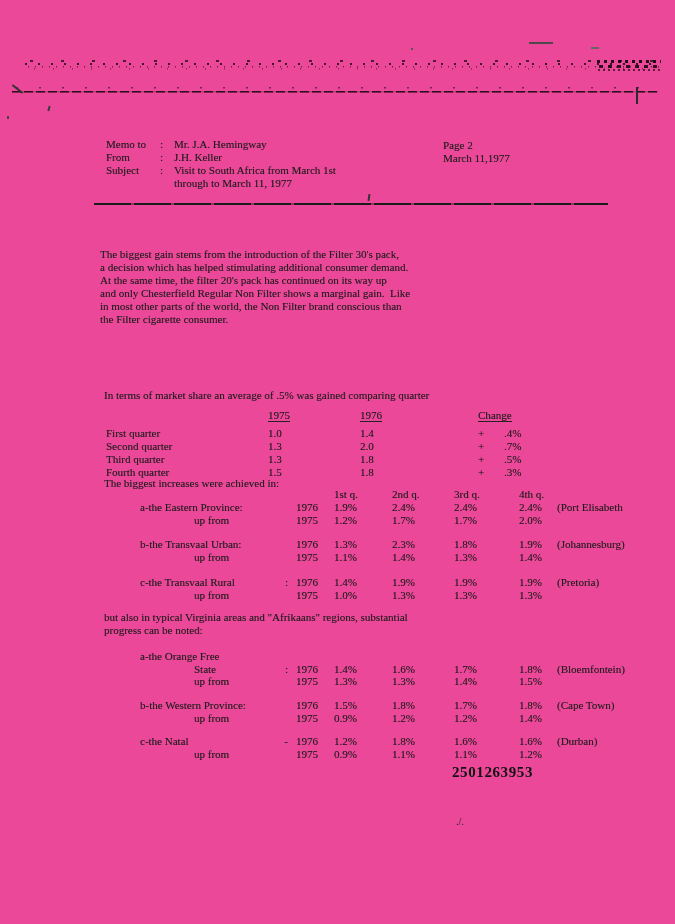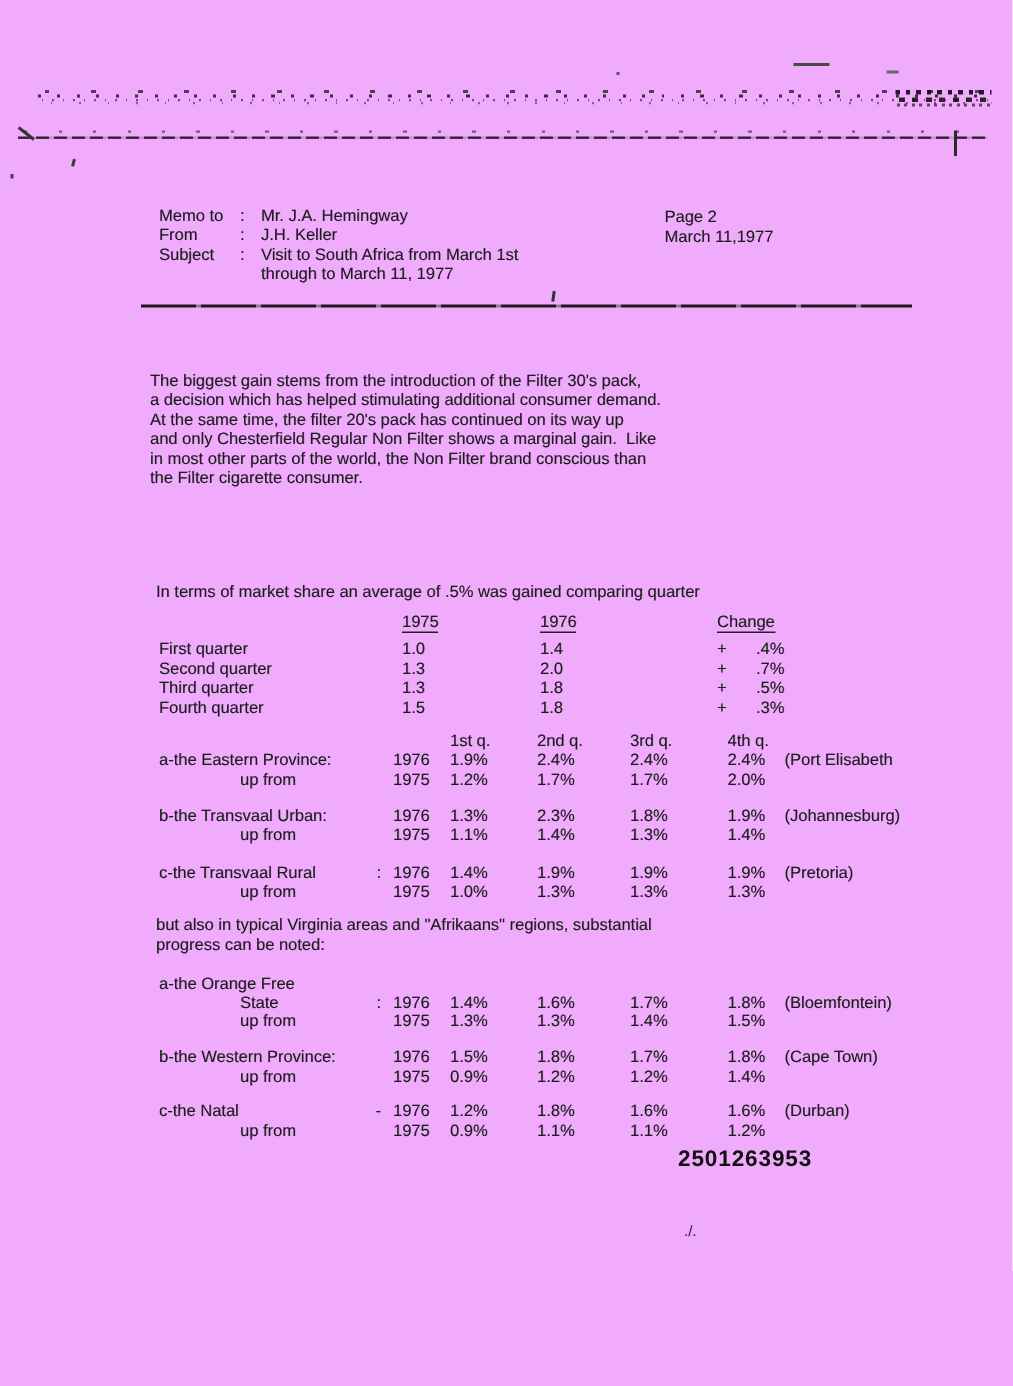--- a/index.html
+++ b/index.html
@@ -1,22 +1,22 @@
 <!DOCTYPE html>
 <html><head>
 <meta charset="utf-8">
 <style>
   html, body { margin: 0; padding: 0; background: #ffffff; }
   .page {
     position: relative;
     width: 675px;
     height: 924px;
-    background: #f0abfc;
+    background: #ec4899;
     overflow: hidden;
-    font-family: Liberation Sans, sans-serif;
+    font-family: Liberation Serif, serif;
     font-size: 11px;
     color: #1c1c1c;
     text-shadow: 0.3px 0 0 rgba(20,20,20,0.35);
   }
   .abs { position: absolute; }
 
   
   .noise-a {
     left: 25px; top: 56px; width: 636px; height: 17px;
     background:
@@ -65,21 +65,21 @@
   .line { white-space: pre; line-height: 13px; }
 
   
   .qgrid { display: grid; grid-template-columns: 156px 96px 120px 26px auto; line-height: 12.9px; }
   .qgrid .v75 { padding-left: 6px; }
   .qgrid .v76 { padding-left: 2px; }
   .ul { border-bottom: 1.1px solid #222; display: inline-block; line-height: 12px; }
   .span2 { grid-column: span 2; }
 
   
-  .rgrid { display: grid; grid-template-columns: 156px 38px 58px 62px 65px 38px auto; line-height: 12.6px; }
+  .rgrid { display: grid; grid-template-columns: 156px 38px 58px 62px 65px 38px auto; line-height: 12.6px; margin-left: 34px; }
   .lbl { display: flex; text-align: center; }
   .sep { margin-left: auto; margin-right: 8px; }
   .indent { padding-left: 54px; }
   .full { grid-column: 1 / -1; }
 
   
   .bates { left: 452px; top: 764px; font-size: 15px; font-weight: bold; letter-spacing: 0.6px; color: #111; text-shadow: none; }
   .end-mark { left: 456px; top: 816px; font-size: 10px; color: #333; }
 </style>
 </head>
@@ -152,20 +152,21 @@
     <div>+</div>
     <div>.5%</div>
 
     <div>Fourth quarter</div>
     <div class="v75">1.5</div>
     <div class="v76">1.8</div>
     <div>+</div>
     <div>.3%</div>
   </div>
 
+  <div class="abs line" style="left:104px; top:477px;">The biggest increases were achieved in:</div>
 
   <div class="abs rgrid" style="left:106px; top:488px;">
     <div></div>
       <div></div>
     <div>1st q.</div>
     <div>2nd q.</div>
     <div>3rd q.</div>
     <div>4th q.</div>
     <div></div>
   </div>

